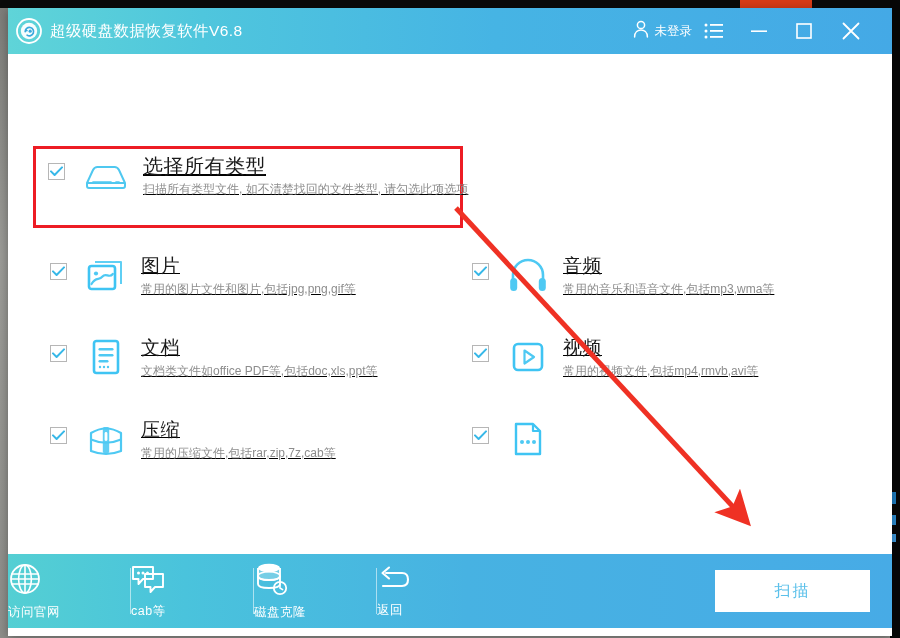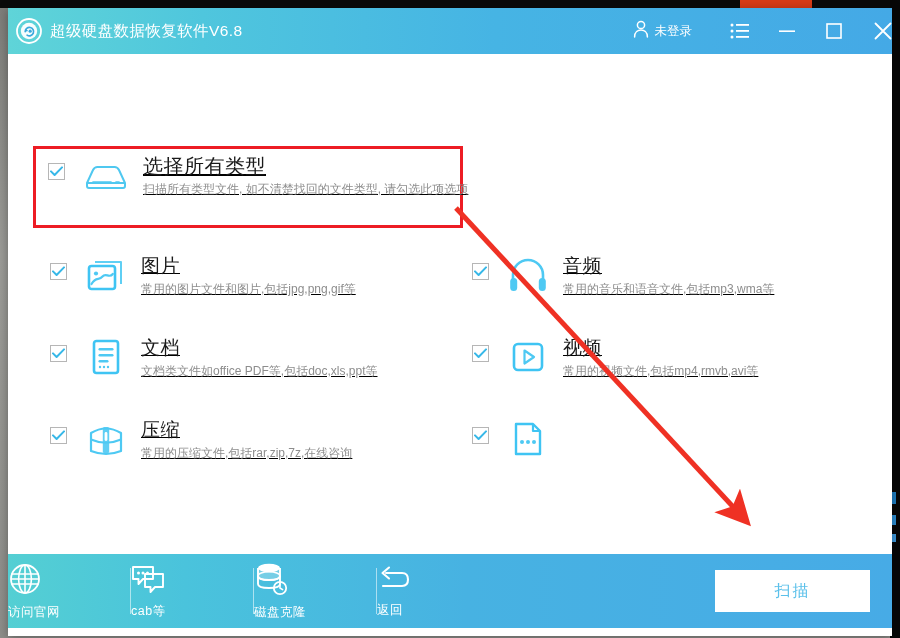--- a/index.html
+++ b/index.html
@@ -87,21 +87,21 @@
   }
   #titlebar-right {
     margin-left: auto;
     display: flex;
     align-items: center;
     height: 100%;
   }
   .tb-btn {
     display: flex;
     align-items: center;
-    justify-content: flex-end;
+    justify-content: flex-start;
     height: 100%;
     color: #ffffff;
     cursor: default;
   }
   #login-area {
     display: flex;
     align-items: center;
     gap: 6px;
     padding: 0 12px;
     height: 100%;
@@ -422,21 +422,21 @@
         <div class="type-icon">
           <svg width="40" height="38" viewBox="0 0 40 38">
             <path d="M5 13 Q20 4 35 13 L35 31 Q20 37 5 31 Z" fill="none" stroke="#4ec9f3" stroke-width="2.2" stroke-linejoin="round"></path>
             <path d="M5 19.5 Q20 26 35 19.5" fill="none" stroke="#4ec9f3" stroke-width="2"></path>
             <rect x="16.8" y="7" width="6.4" height="26" rx="1.6" fill="#4ec9f3" opacity="0.9"></rect>
             <rect x="18.6" y="12" width="2.8" height="9" rx="1.4" fill="#ffffff"></rect>
           </svg>
         </div>
         <div class="type-text">
           <div class="type-title">压缩</div>
-          <div class="type-desc">常用的压缩文件,包括rar,zip,7z,在线咨询</div>
+          <div class="type-desc">常用的压缩文件,包括rar,zip,7z,cab等</div>
         </div>
       </div>
 
       <div class="type-row" style="left:464px; top:364px; width:400px;">
         <div class="chk">
           <svg width="13" height="11" viewBox="0 0 13 11">
             <path d="M1 5.4 L4.6 9 L12 1.4" fill="none" stroke="#37b8e8" stroke-width="2" stroke-linecap="round" stroke-linejoin="round"></path>
           </svg>
         </div>
         <div class="type-icon">

